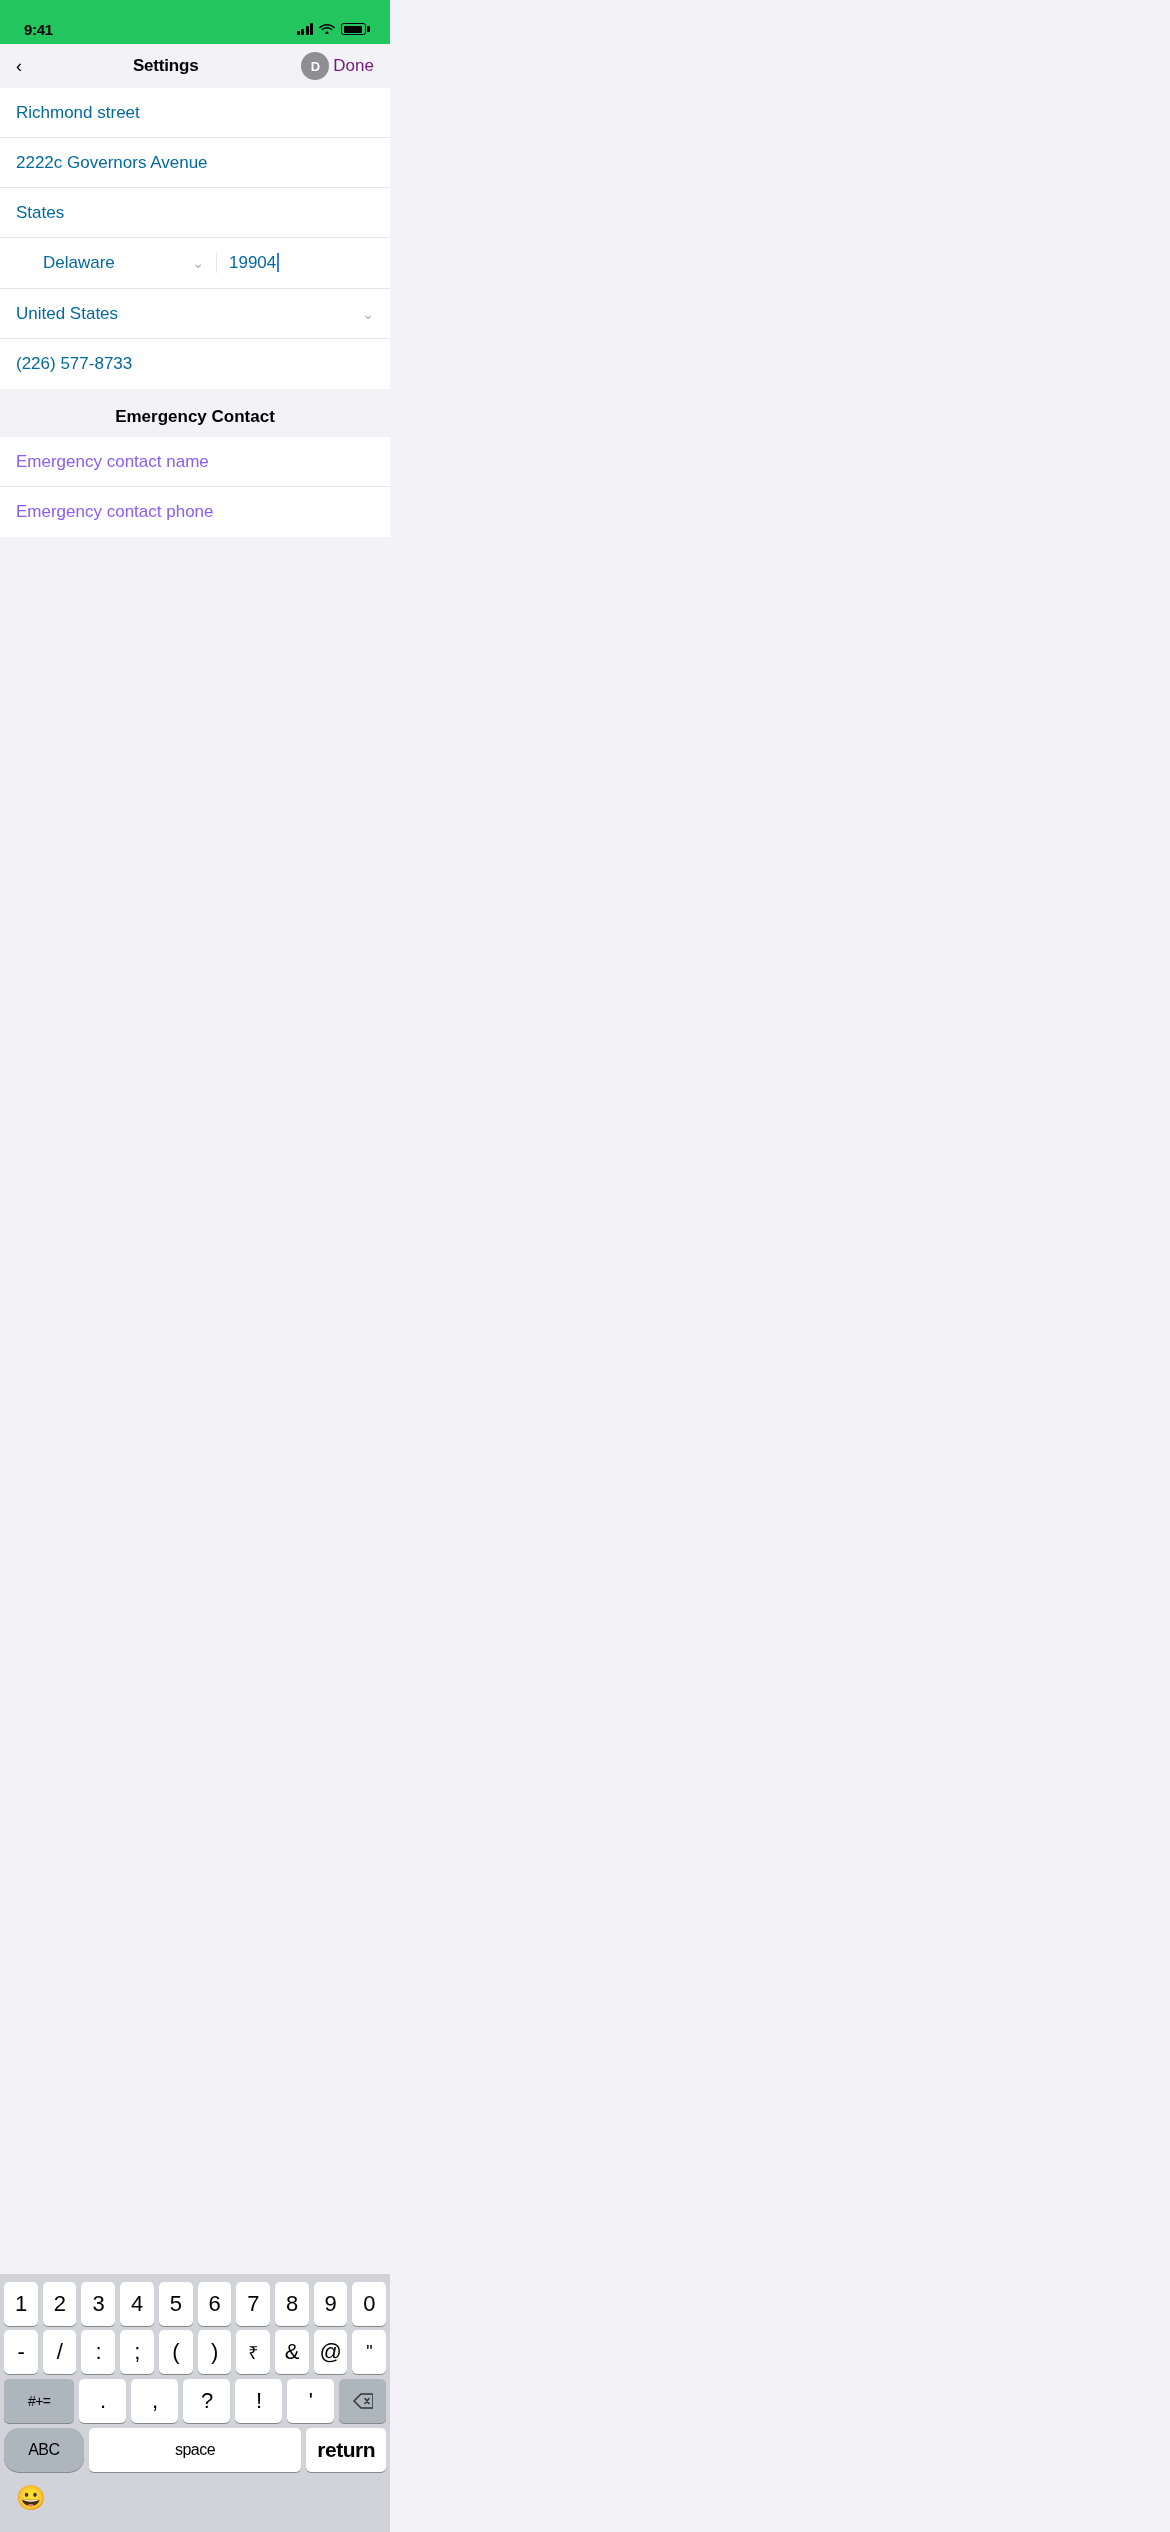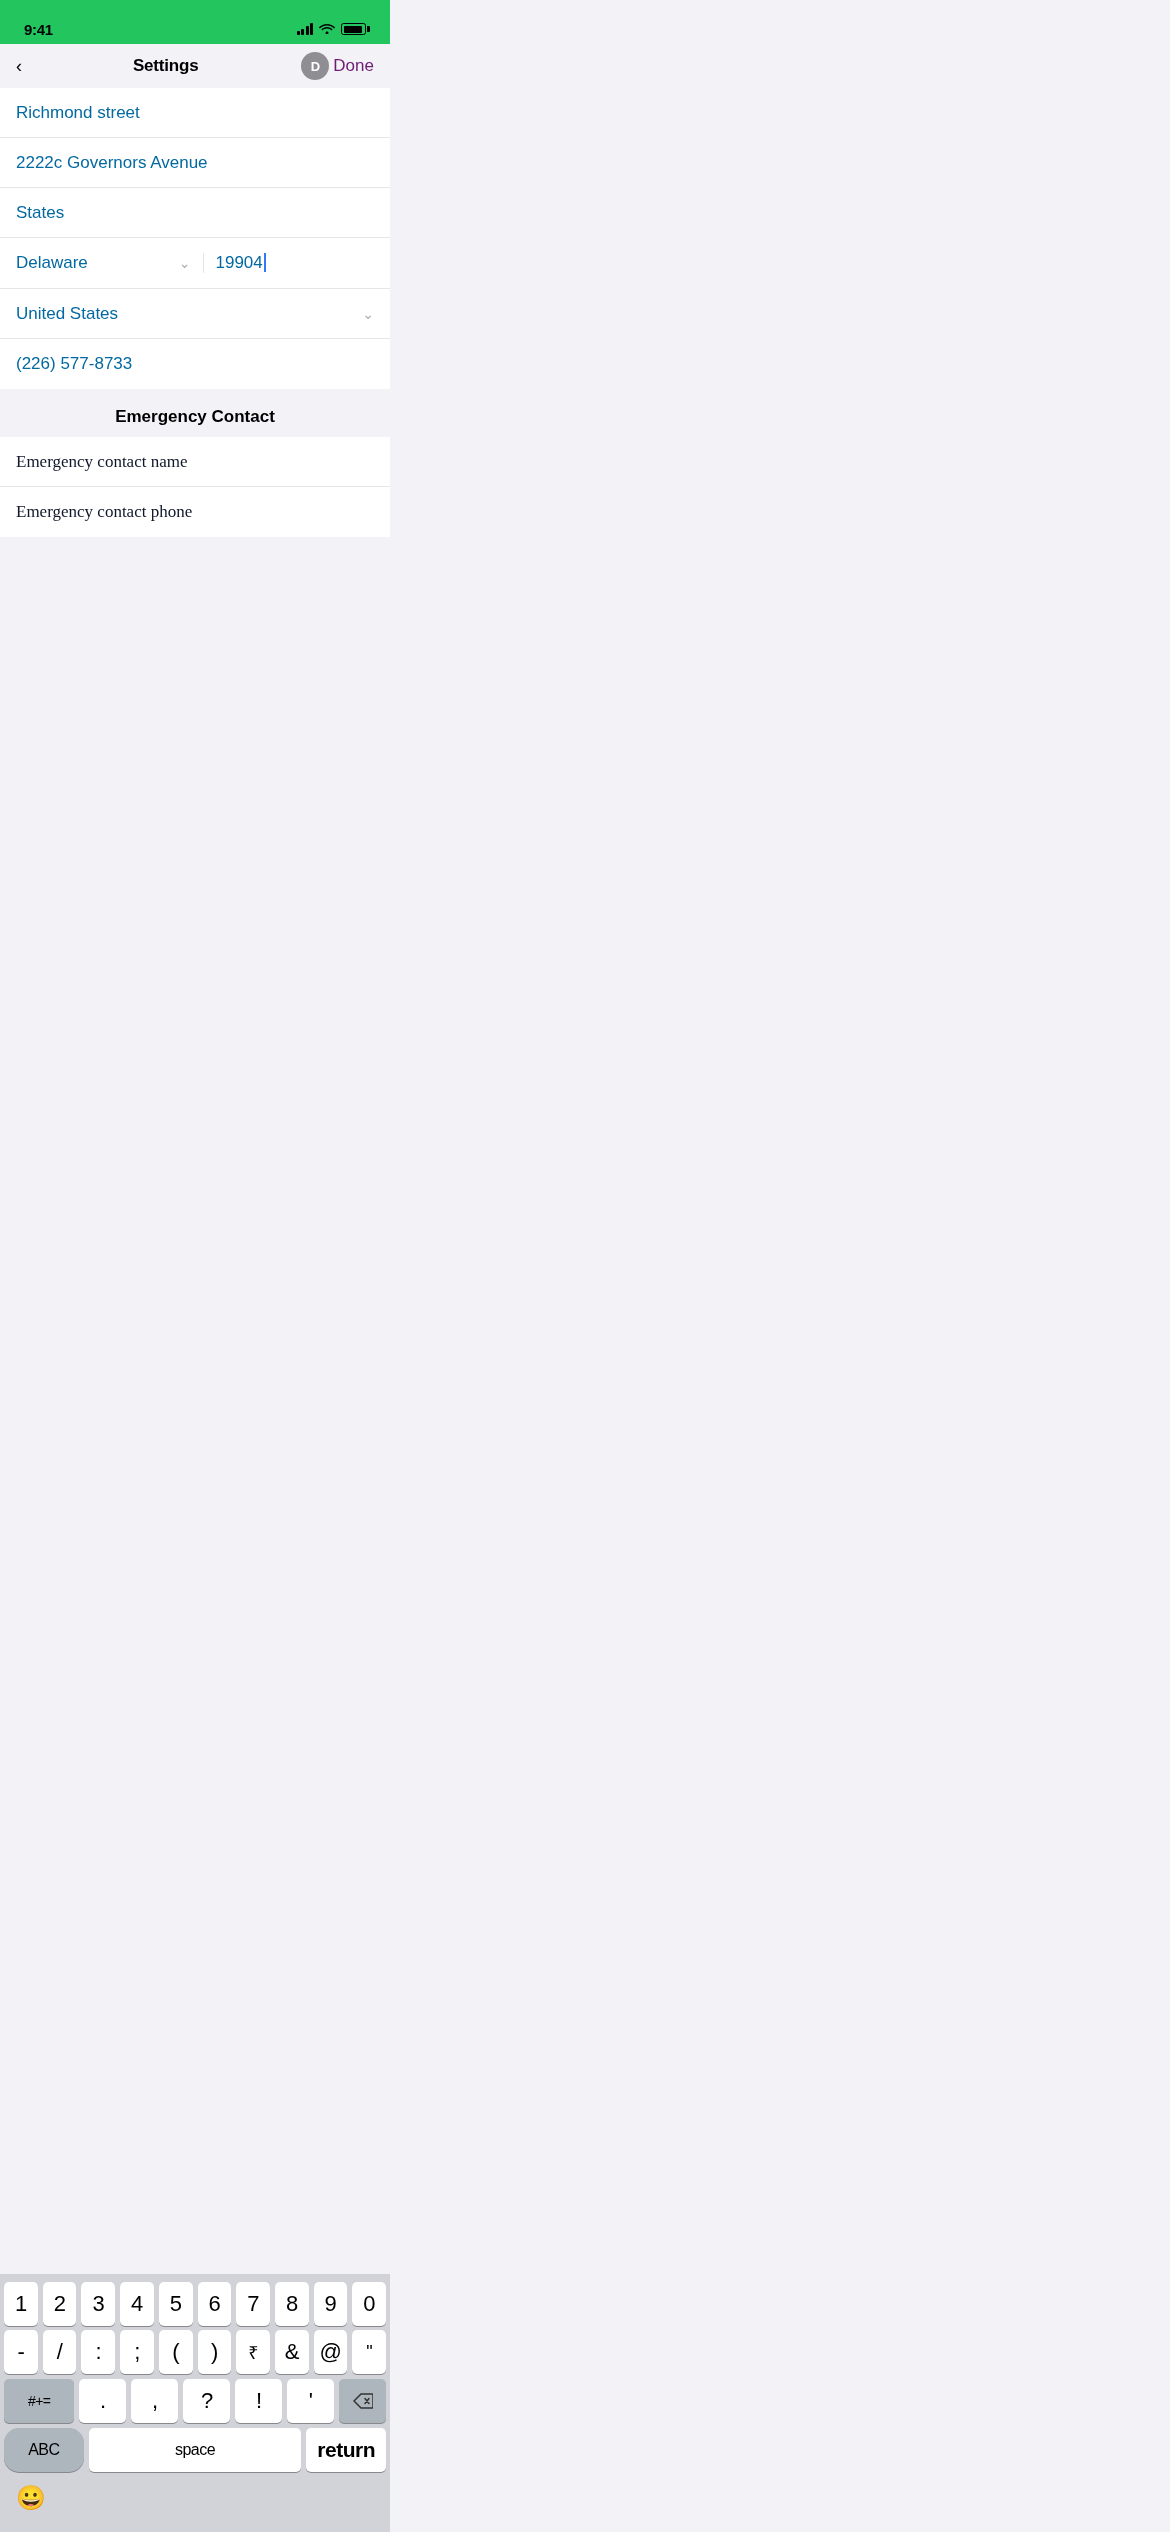--- a/index.html
+++ b/index.html
@@ -179,22 +179,21 @@
       padding-left: 12px;
     }
 
     .field-value {
       font-size: 17px;
       color: #0369a1;
     }
 
     .field-placeholder {
       font-size: 17px;
-      color: #0f172a;
-      font-family: Liberation Serif, serif;
+      color: #8b5cf6;
     }
 
     .chevron {
       margin-left: auto;
       color: #aeaeb2;
       font-size: 14px;
     }
 
     .field-with-chevron {
       display: flex;
@@ -377,21 +376,21 @@
   <div class="form-field">
     <span class="field-value">2222c Governors Avenue</span>
   </div>
 
   <div class="form-field">
     <span class="field-value">States</span>
   </div>
 
   <div class="form-field" style="padding: 0;">
     <div class="form-field-row" style="height: 50px;">
-      <div class="form-field-half" style="padding: 0 12px 0 16px;">
+      <div class="form-field-half" style="padding: 0 12px 0 16px; margin-left: 27px;">
         <span class="field-value">Delaware</span>
         <span class="chevron">⌄</span>
       </div>
       <div class="form-field-half">
         <span class="field-value">
           <span>19904</span><span class="cursor-active"></span>
         </span>
       </div>
     </div>
   </div>

